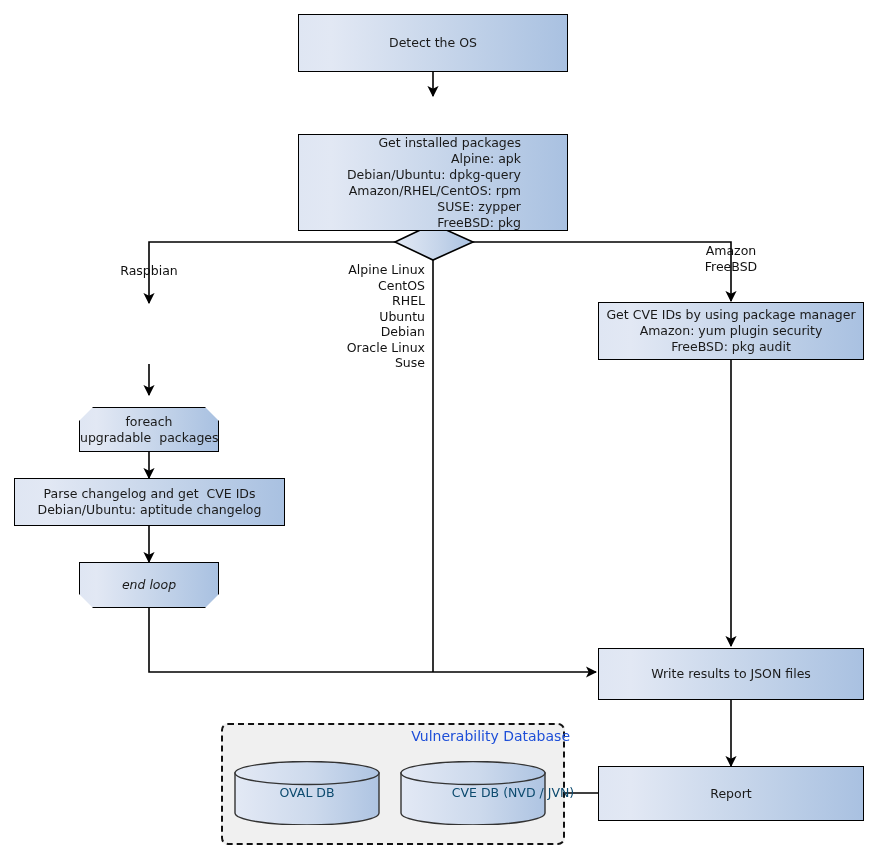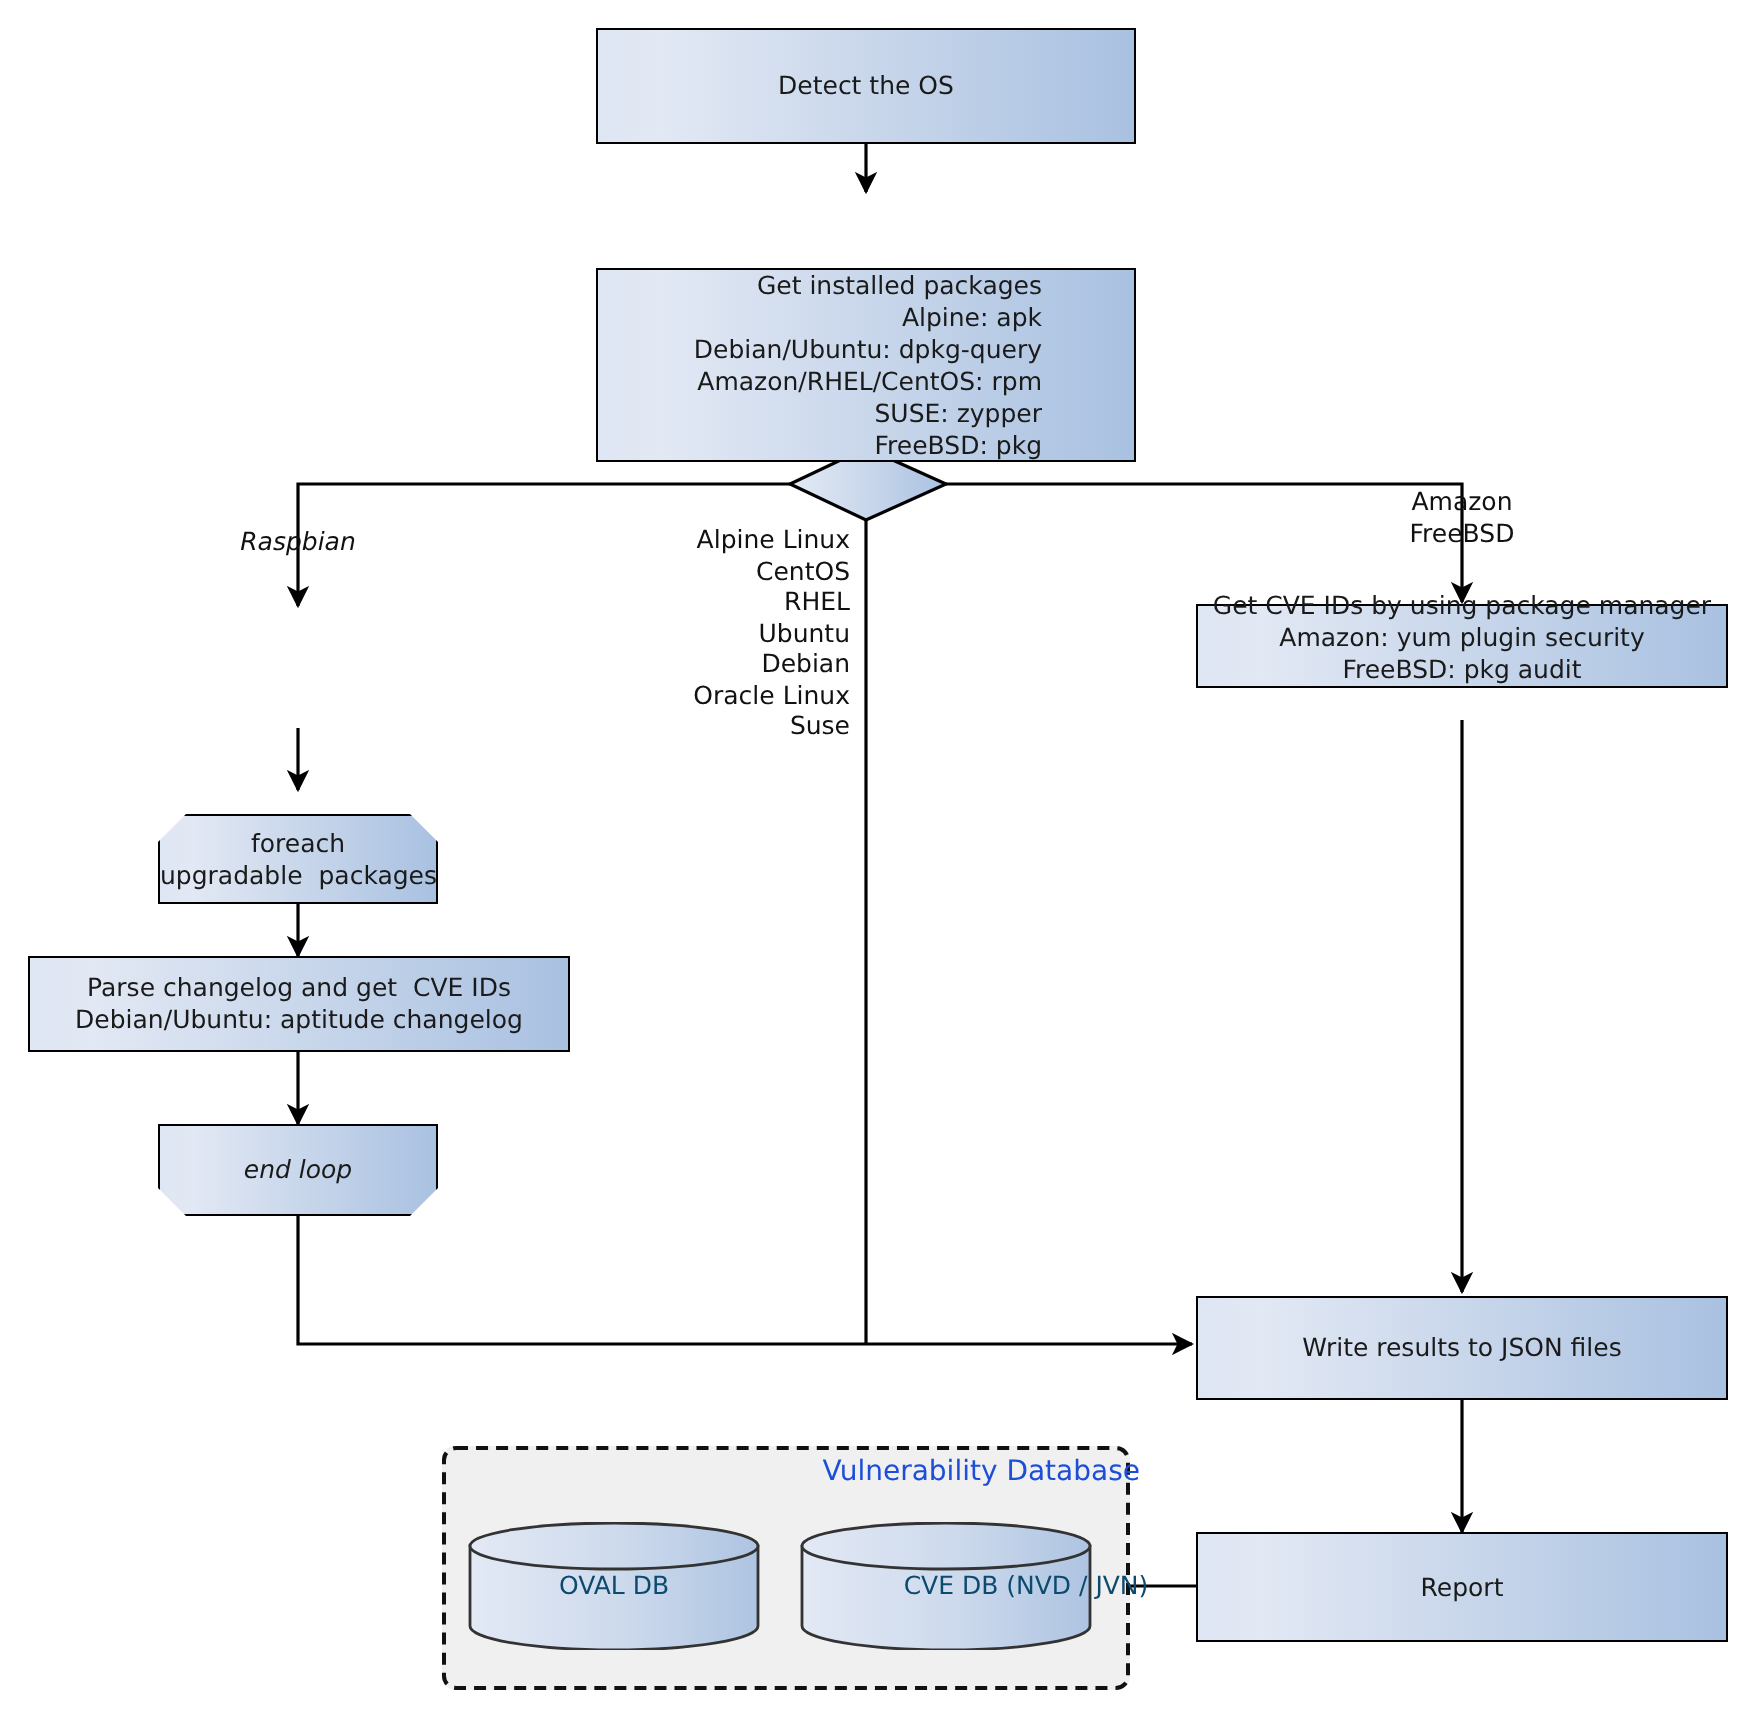--- a/index.html
+++ b/index.html
@@ -169,35 +169,35 @@
 
   <div class="node proc" style="left:14px; top:478px; width:271px; height:48px;">
     <div class="proc-inner">Parse changelog and get  CVE IDs
 Debian/Ubuntu: aptitude changelog</div>
   </div>
 
   <div class="node loop-end" style="left:79px; top:562px; width:140px; height:46px;font-style:italic;">
     <div class="proc-inner">end loop</div>
   </div>
 
-  <div class="node proc" style="left:598px; top:302px; width:266px; height:42px;align-items:flex-end;">
+  <div class="node proc" style="left:598px; top:302px; width:266px; height:58px;">
     <div class="proc-inner">Get CVE IDs by using package manager
 Amazon: yum plugin security
 FreeBSD: pkg audit</div>
   </div>
 
   <div class="node proc" style="left:598px; top:648px; width:266px; height:52px;">
     <div class="proc-inner">Write results to JSON files</div>
   </div>
 
   <div class="node proc" style="left:598px; top:766px; width:266px; height:55px;">
     <div class="proc-inner">Report</div>
   </div>
 
-  <div class="edge-label lbl-center" style="left:149px; top:263px; width:200px; margin-left:-100px;font-style:italic;">Raspbian</div>
+  <div class="edge-label lbl-center" style="left:149px; top:263px; width:200px; margin-left:-100px;">Raspbian</div>
 
   <div class="edge-label lbl-right" style="left:300px; top:262px; width:125px;">Alpine Linux
 CentOS
 RHEL
 Ubuntu
 Debian
 Oracle Linux
 Suse</div>
 
   <div class="edge-label lbl-center" style="left:731px; top:243px; width:200px; margin-left:-100px;">Amazon

